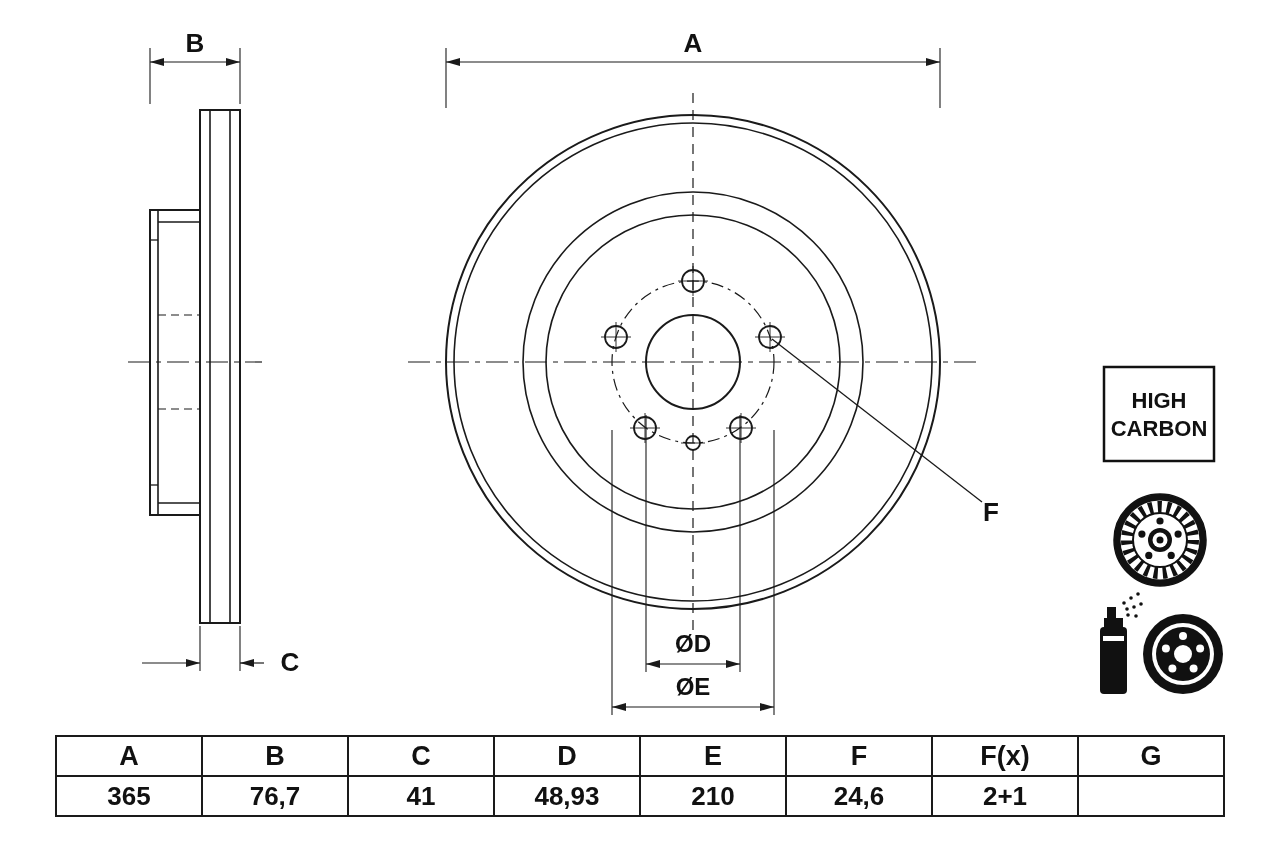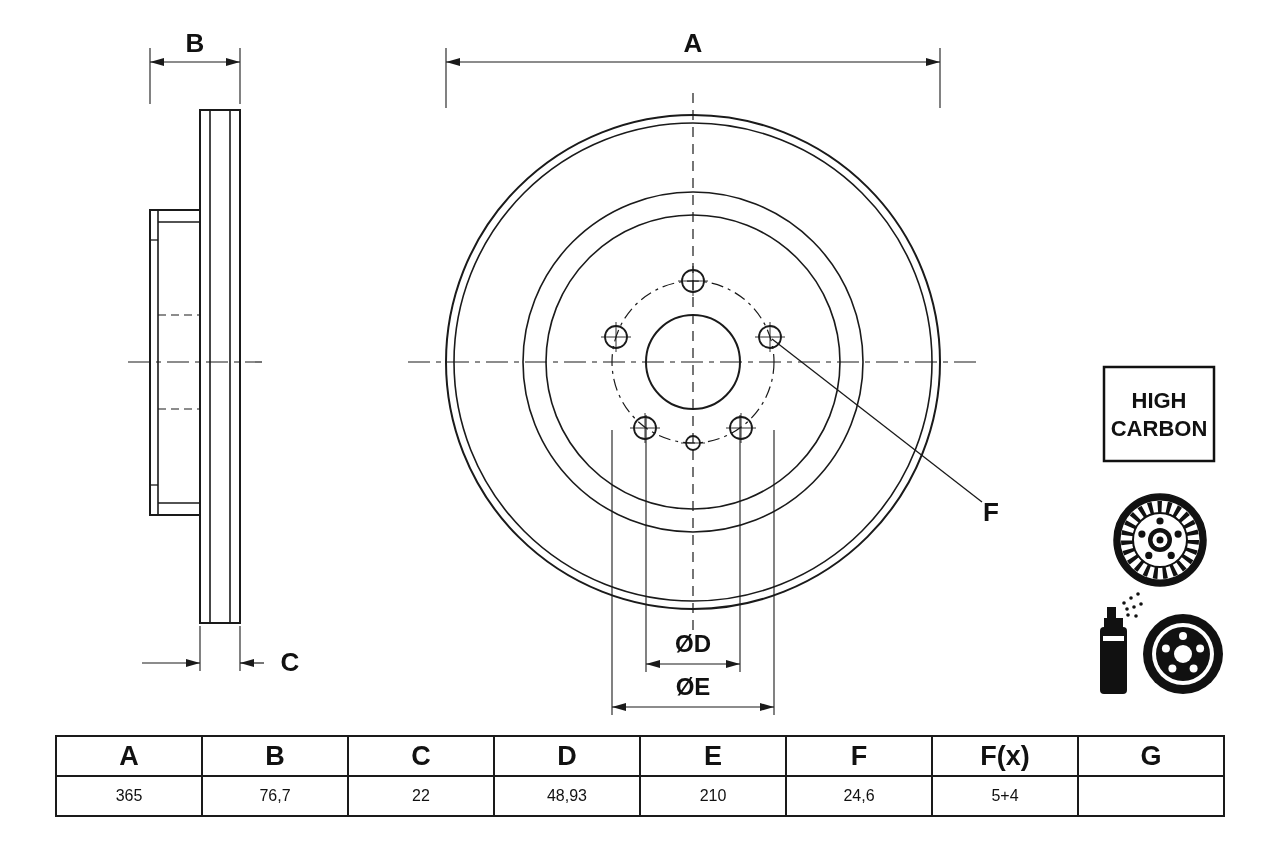--- a/index.html
+++ b/index.html
@@ -14,21 +14,21 @@
   .badge-text{font-size:22px;font-weight:bold;}
   table.dims{
     position:absolute;left:55px;top:735px;width:1170px;
     border-collapse:collapse;table-layout:fixed;background:#fff;
   }
   table.dims th,table.dims td{
     border:2px solid #1a1a1a;height:38px;text-align:center;vertical-align:middle;
     padding:0;color:#111;
   }
   table.dims th{font-size:27px;font-weight:bold;}
-  table.dims td{font-size:16px;font-weight:normal;}
+  table.dims td{font-size:26px;font-weight:bold;}
 </style>
 </head>
 <body>
 
 <div class="stage">
 
 <svg width="1280" height="853" viewBox="0 0 1280 853">
   <defs>
     <marker id="arrow" markerWidth="16" markerHeight="12" refX="15" refY="6" orient="auto" markerUnits="userSpaceOnUse">
       <path d="M1,2 L15,6 L1,10 Z" fill="#1a1a1a"></path>
@@ -199,23 +199,23 @@
       <th>E</th>
       <th>F</th>
       <th>F(x)</th>
       <th>G</th>
     </tr>
   </thead>
   <tbody>
     <tr>
       <td>365</td>
       <td>76,7</td>
-      <td>22</td>
+      <td>41</td>
       <td>48,93</td>
       <td>210</td>
       <td>24,6</td>
-      <td>5+4</td>
+      <td>2+1</td>
       <td></td>
     </tr>
   </tbody>
 </table>
 
 </div>
 
 </body></html>

